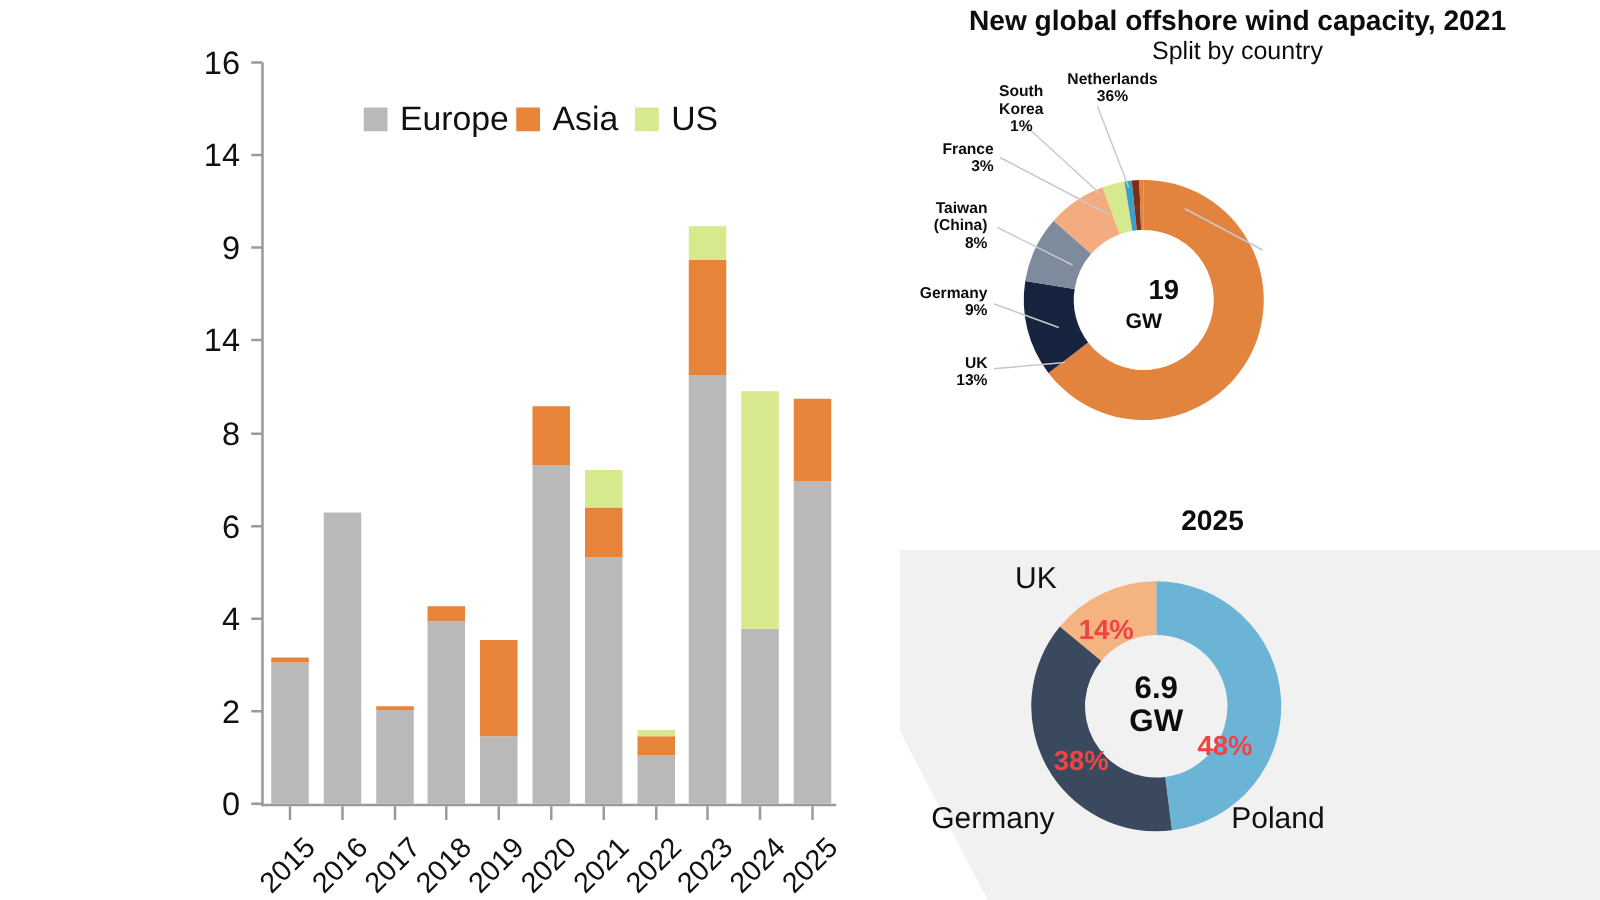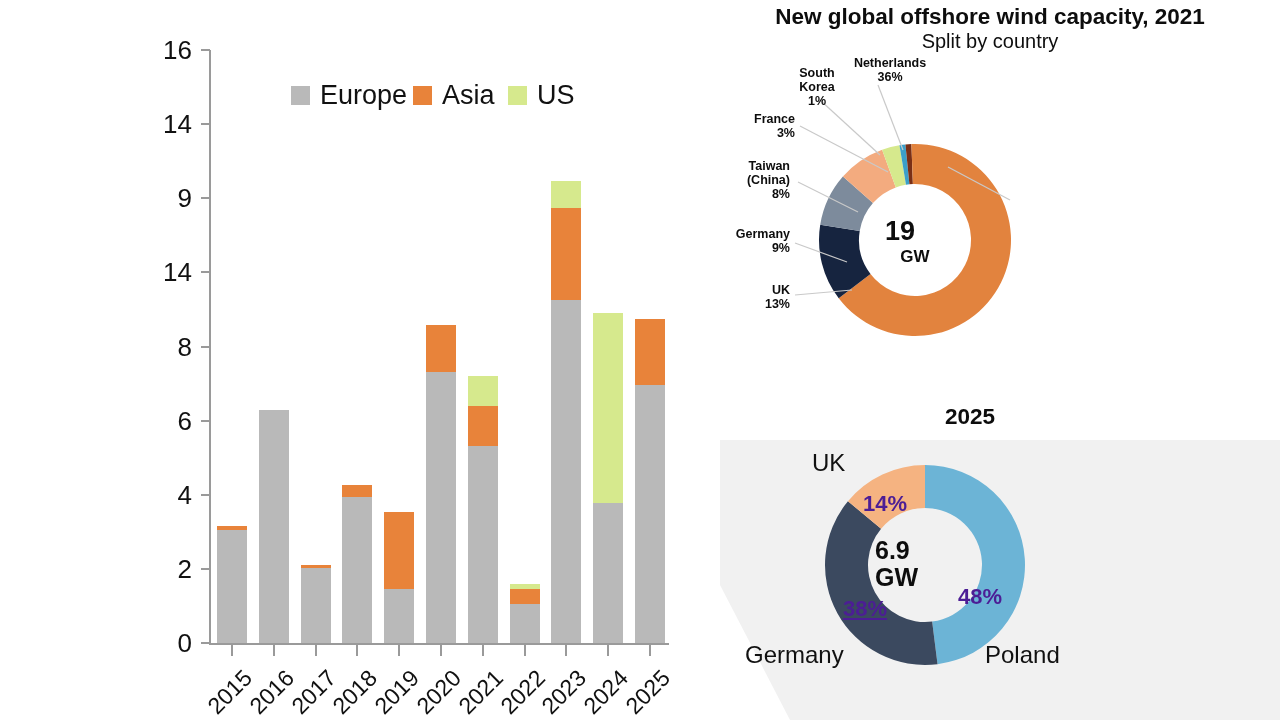--- a/index.html
+++ b/index.html
@@ -49,28 +49,28 @@
   .cl-label.lft{text-align:left;}
 
   
   #europe-panel{position:absolute;left:660px;top:370px;width:620px;height:350px;}
   .eu-title{
     position:absolute;width:100%;text-align:center;
     font-size:22.5px;line-height:26px;font-weight:bold;color:#0d0d0d;
   }
   .eu-slice-pct{
     position:absolute;font-size:22px;line-height:24px;font-weight:bold;
-    color:#4c1d95;text-align:center;white-space:nowrap;
+    color:#ef4444;text-align:center;white-space:nowrap;
   }
   .eu-outer-label{
     position:absolute;font-size:24px;line-height:26px;color:#111;
     white-space:nowrap;
   }
   .eu-center{
-    position:absolute;text-align:left;font-weight:bold;color:#0d0d0d;
+    position:absolute;text-align:center;font-weight:bold;color:#0d0d0d;
     font-size:24px;line-height:25px;
   }
   svg{display:block;overflow:visible;}
 </style>
 </head>
 <body>
 
 <div id="root">
 
   <div id="barchart">
@@ -186,21 +186,21 @@
           <line x1="310" y1="200" x2="248" y2="167"></line>
           <line x1="95" y1="295" x2="152" y2="290"></line>
           <line x1="95" y1="243" x2="147" y2="262"></line>
           <line x1="98" y1="182" x2="158" y2="212"></line>
           <line x1="100" y1="126" x2="188" y2="172"></line>
           <line x1="120" y1="100" x2="180" y2="155"></line>
           <line x1="178" y1="85" x2="203" y2="150"></line>
         </g>
     </svg>
 
-    <div class="donut-center-val" style="left:150px;top:215px;width:100px;font-size:27px;line-height:33px;">19</div>
+    <div class="donut-center-val" style="left:181px;top:215px;width:100px;font-size:22px;line-height:33px;">19</div>
     <div class="donut-center-val" style="left:165px;top:248px;width:100px;font-size:17px;line-height:17px;">GW</div>
 
     <div class="cl-label" style="left:25px;top:283px;width:65px;">UK
 13%</div>
     <div class="cl-label" style="left:10px;top:227px;width:80px;">Germany
 9%</div>
     <div class="cl-label" style="left:20px;top:159px;width:70px;">Taiwan
 (China)
 8%</div>
     <div class="cl-label" style="left:30px;top:112px;width:65px;">France
@@ -222,21 +222,21 @@
           <path d="M 265 95 A 100 100 0 0 1 277.53332335643046 294.21147013144775 L 272.14399431316536 251.55053797492525 A 57 57 0 0 0 265 138 Z" fill="#6cb4d6"></path>
           <path d="M 277.53332335643046 294.21147013144775 A 100 100 0 0 1 187.94867572242106 131.25760102513107 L 221.08074516178 158.6668325843247 A 57 57 0 0 0 272.14399431316536 251.55053797492525 Z" fill="#3b495f"></path>
           <path d="M 187.94867572242106 131.25760102513107 A 100 100 0 0 1 265 95 L 265 138 A 57 57 0 0 0 221.08074516178 158.6668325843247 Z" fill="#f5b381"></path>
         </g>
     </svg>
 
     <div class="eu-center" style="left:215px;top:168px;width:100px;font-size:25px;">6.9</div>
     <div class="eu-center" style="left:215px;top:195px;width:100px;font-size:25px;">GW</div>
 
     <div class="eu-slice-pct" style="left:290px;top:188px;width:60px;margin-top:27px;">48%</div>
-    <div class="eu-slice-pct" style="left:175px;top:227px;width:60px;text-decoration:underline;">38%</div>
+    <div class="eu-slice-pct" style="left:175px;top:227px;width:60px;">38%</div>
     <div class="eu-slice-pct" style="left:195px;top:122px;width:60px;">14%</div>
 
     <div class="eu-outer-label" style="left:325px;top:272px;">Poland</div>
     <div class="eu-outer-label" style="left:85px;top:272px;">Germany</div>
     <div class="eu-outer-label" style="left:152px;top:80px;">UK</div>
   </div>
 
 </div>
 
 </body></html>

